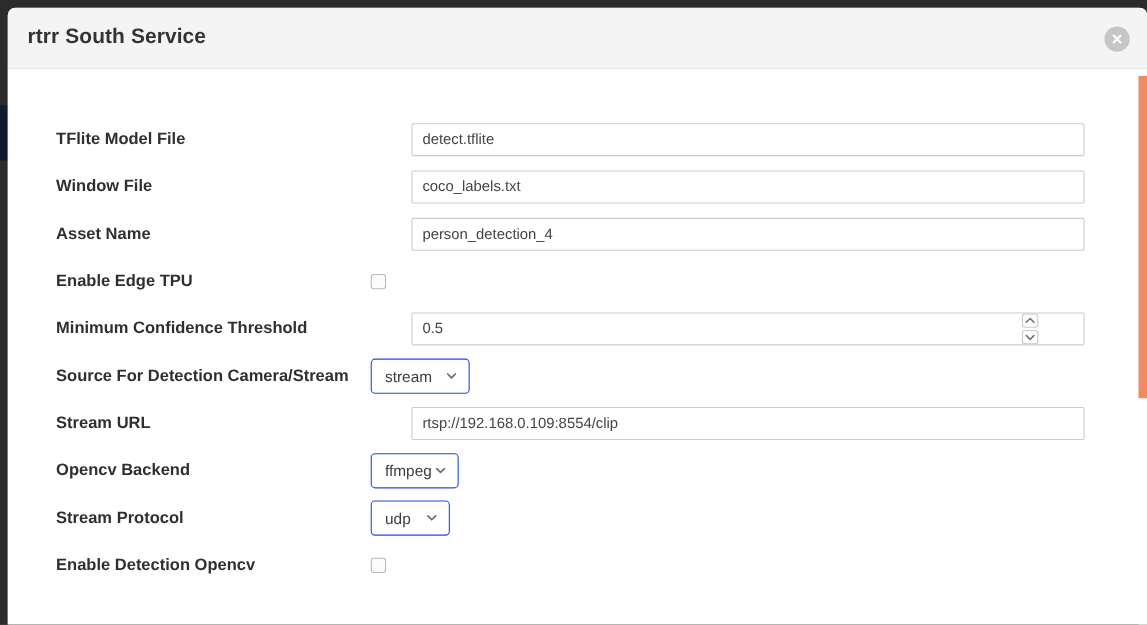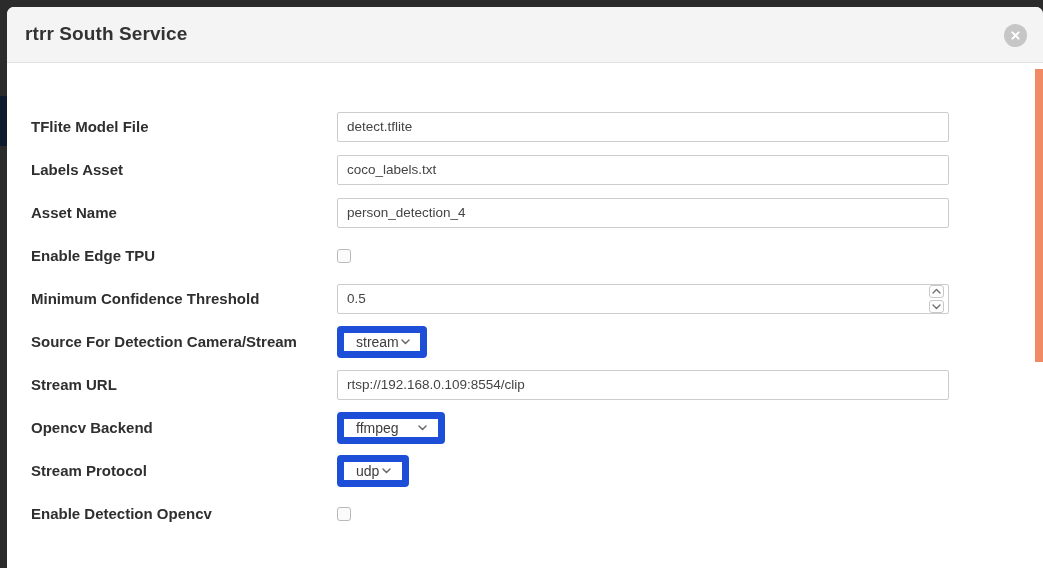--- a/index.html
+++ b/index.html
@@ -106,21 +106,21 @@
 
   .form-row {
     position: relative;
     height: 43px;
     display: flex;
     align-items: center;
   }
 
   .field-label {
     width: 330px;
-    padding-left: 24px;
+    padding-left: 44px;
     box-sizing: border-box;
     font-size: 15px;
     font-weight: bold;
     color: #2f2f2f;
     white-space: nowrap;
   }
 
   .field-control {
     flex: 1;
     position: relative;
@@ -134,20 +134,21 @@
     height: 30px;
     box-sizing: border-box;
     border: 1px solid #cccccc;
     border-radius: 2px;
     background: #ffffff;
     color: #444444;
     font-size: 13.5px;
     font-family: "Liberation Sans", sans-serif;
     padding: 0 9px;
     outline: none;
+    margin-left: 37px;
   }
   .text-input:disabled,
   .text-input.is-disabled {
     background: #f0f0f0;
     color: #9a9a9a;
     border-color: #d6d6d6;
   }
 
   
   .number-wrap {
@@ -184,39 +185,39 @@
   }
   .spin-btn svg { display: block; }
 
   
   .select-box {
     position: relative;
     display: inline-flex;
     align-items: center;
     height: 32px;
     min-width: 62px;
-    border: 7px solid #1d4ed8;
+    border: 1px solid #1d4ed8;
     border-radius: 4px;
     background: #ffffff;
     padding: 0 9px 0 12px;
     cursor: pointer;
     box-sizing: border-box;
   }
   .select-value {
     font-size: 14px;
     color: #3d3d3d;
     white-space: nowrap;
   }
   .select-caret {
     margin-left: 14px;
     display: flex;
     align-items: center;
   }
   .select-box.w-source { width: 90px; }
-  .select-box.w-backend { width: 108px; }
+  .select-box.w-backend { width: 80px; }
   .select-box.w-protocol { width: 72px; justify-content: space-between; }
   .select-box.w-source .select-caret,
   .select-box.w-backend .select-caret { margin-left: auto; }
   .select-box.w-protocol .select-caret { margin-left: auto; }
 
   
   .checkbox {
     width: 14px;
     height: 14px;
     border: 1px solid #b9b9b9;
@@ -269,21 +270,21 @@
 
   <div class="modal-body">
     <div class="form" id="form-root">
         <div class="form-row">
           <div class="field-label">TFlite Model File</div>
           <div class="field-control">
             <input type="text" class="text-input" value="detect.tflite" style="">
           </div>
         </div>
         <div class="form-row">
-          <div class="field-label">Labels Asset</div>
+          <div class="field-label">Window File</div>
           <div class="field-control">
             <input type="text" class="text-input" value="coco_labels.txt" style="">
           </div>
         </div>
         <div class="form-row">
           <div class="field-label">Asset Name</div>
           <div class="field-control">
             <input type="text" class="text-input" value="person_detection_4" style="">
           </div>
         </div>

